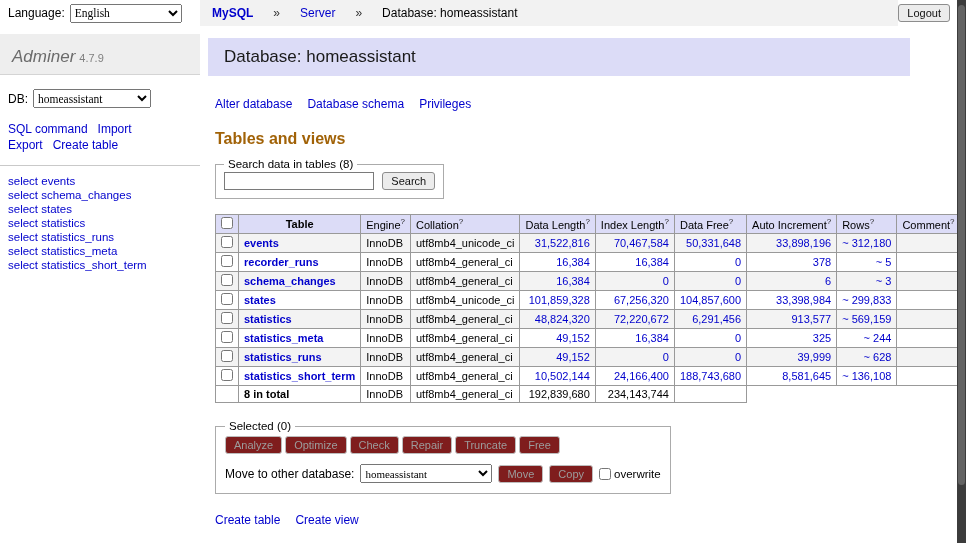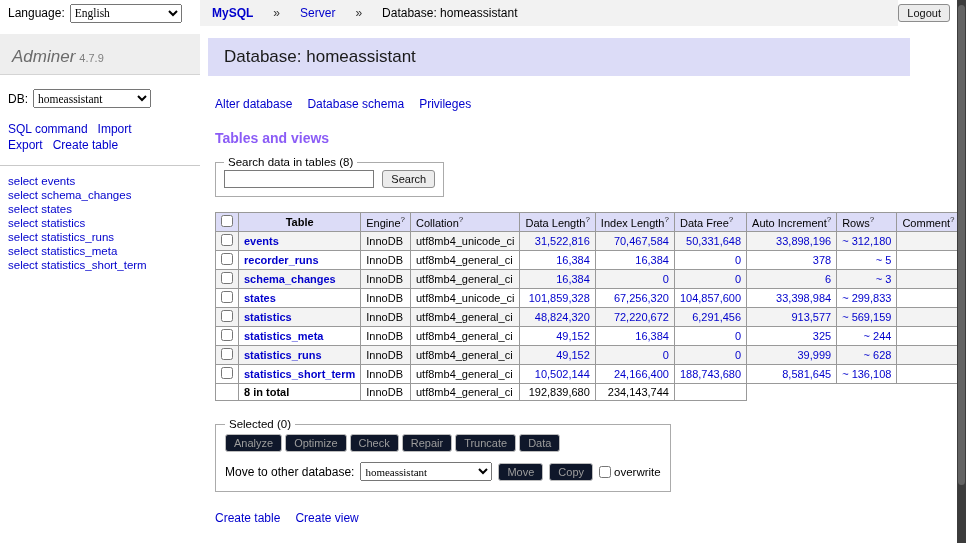--- a/index.html
+++ b/index.html
@@ -23,21 +23,21 @@
   
   .topbar{display:flex;height:26px;align-items:stretch;}
   .lang-zone{flex:0 0 200px;display:flex;align-items:center;padding-left:8px;gap:5px;}
   .lang-zone select{width:112px;height:19px;}
   .breadcrumb{flex:1;background:var(--crumbbg);display:flex;align-items:center;padding:0 12px;gap:20px;}
   .breadcrumb .crumb-root{font-weight:bold;}
   .breadcrumb .sep{color:#333;}
   .breadcrumb .current{color:#000;}
   .logout-zone{flex:0 0 60px;display:flex;align-items:flex-start;justify-content:flex-end;padding:4px 16px 0 0;}
   .btn{font-size:11px;padding:2px 8px;background:#ececec;border:1px solid #8d8d8d;border-radius:3px;color:#111;cursor:pointer;}
-  .btn:disabled{color:#9c9c9c;background:#0f172a;border-color:#bdbdbd;cursor:default;}
+  .btn:disabled{color:#9c9c9c;background:#7f1d1d;border-color:#bdbdbd;cursor:default;}
 
   
   .content-row{display:flex;align-items:flex-start;}
   .sidebar{flex:0 0 200px;}
   .main{flex:1;min-width:0;}
 
   
   .brand-bar{margin:8px 0 0;background:var(--brandbg);padding:6px 12px;border-bottom:1px solid #d4d4d4;font-weight:normal;}
   .brand{font-style:italic;font-size:17px;color:#6b6b6b;}
   .version{font-size:11px;color:#808080;margin-left:4px;}
@@ -47,21 +47,21 @@
   .action-links{margin:13px 0 0;line-height:1.35;}
   .side-link{margin-right:10px;}
   .table-links{padding:9px 8px 8px;font-size:11.5px;line-height:1.13;}
   .nav-line{margin:0 0 1px;}
 
   
   .page-title{margin:12px 56px 0 8px;background:var(--lavender);padding:9px 16px;font-size:17px;font-weight:normal;color:#1a1a1a;}
   .main-body{padding:0 20px 6px 15px;}
   .db-links{margin:21px 0 0;}
   .db-links a,.create-links a,.routine-links a{margin-right:15px;}
-  h3{font-size:14px;margin:19px 0 10px;color:#8b5cf6;}
+  h3{font-size:16px;margin:19px 0 10px;color:#a16207;}
 
   fieldset{border:1px solid #ababab;margin:0;width:max-content;}
   legend{font-size:11.5px;padding:0 4px;}
   .search-fs{padding:2px 8px 8px;}
   .search-input{width:150px;height:18px;font-size:11px;border:1px solid #7a7a7a;padding:1px 3px;margin-right:5px;}
 
   
   .db-table{border-collapse:collapse;font-size:11px;margin-top:15px;}
   .db-table th,.db-table td{border:1px solid var(--tborder);padding:2px 5px;height:15px;white-space:nowrap;}
   .db-table thead th{background:var(--lavender);font-weight:normal;text-align:left;}
@@ -334,21 +334,21 @@
               <td class="ghost"></td>
               <td class="ghost"></td>
             </tr>
           </tfoot>
         </table>
 
         <fieldset class="selected-fs">
           <legend>Selected (0)</legend>
           <div class="sel-buttons">
             
-          <button class="btn" disabled="">Analyze</button><button class="btn" disabled="">Optimize</button><button class="btn" disabled="">Check</button><button class="btn" disabled="">Repair</button><button class="btn" disabled="">Truncate</button><button class="btn" disabled="">Data</button></div>
+          <button class="btn" disabled="">Analyze</button><button class="btn" disabled="">Optimize</button><button class="btn" disabled="">Check</button><button class="btn" disabled="">Repair</button><button class="btn" disabled="">Truncate</button><button class="btn" disabled="">Free</button></div>
           <div class="move-row">
             <span>Move to other database:</span>
             <select>
               <option>homeassistant</option>
             </select>
             <button class="btn" disabled="">Move</button>
             <button class="btn" disabled="">Copy</button>
             <span class="overwrite-wrap">
               <input type="checkbox" style="">
               <span>overwrite</span>

